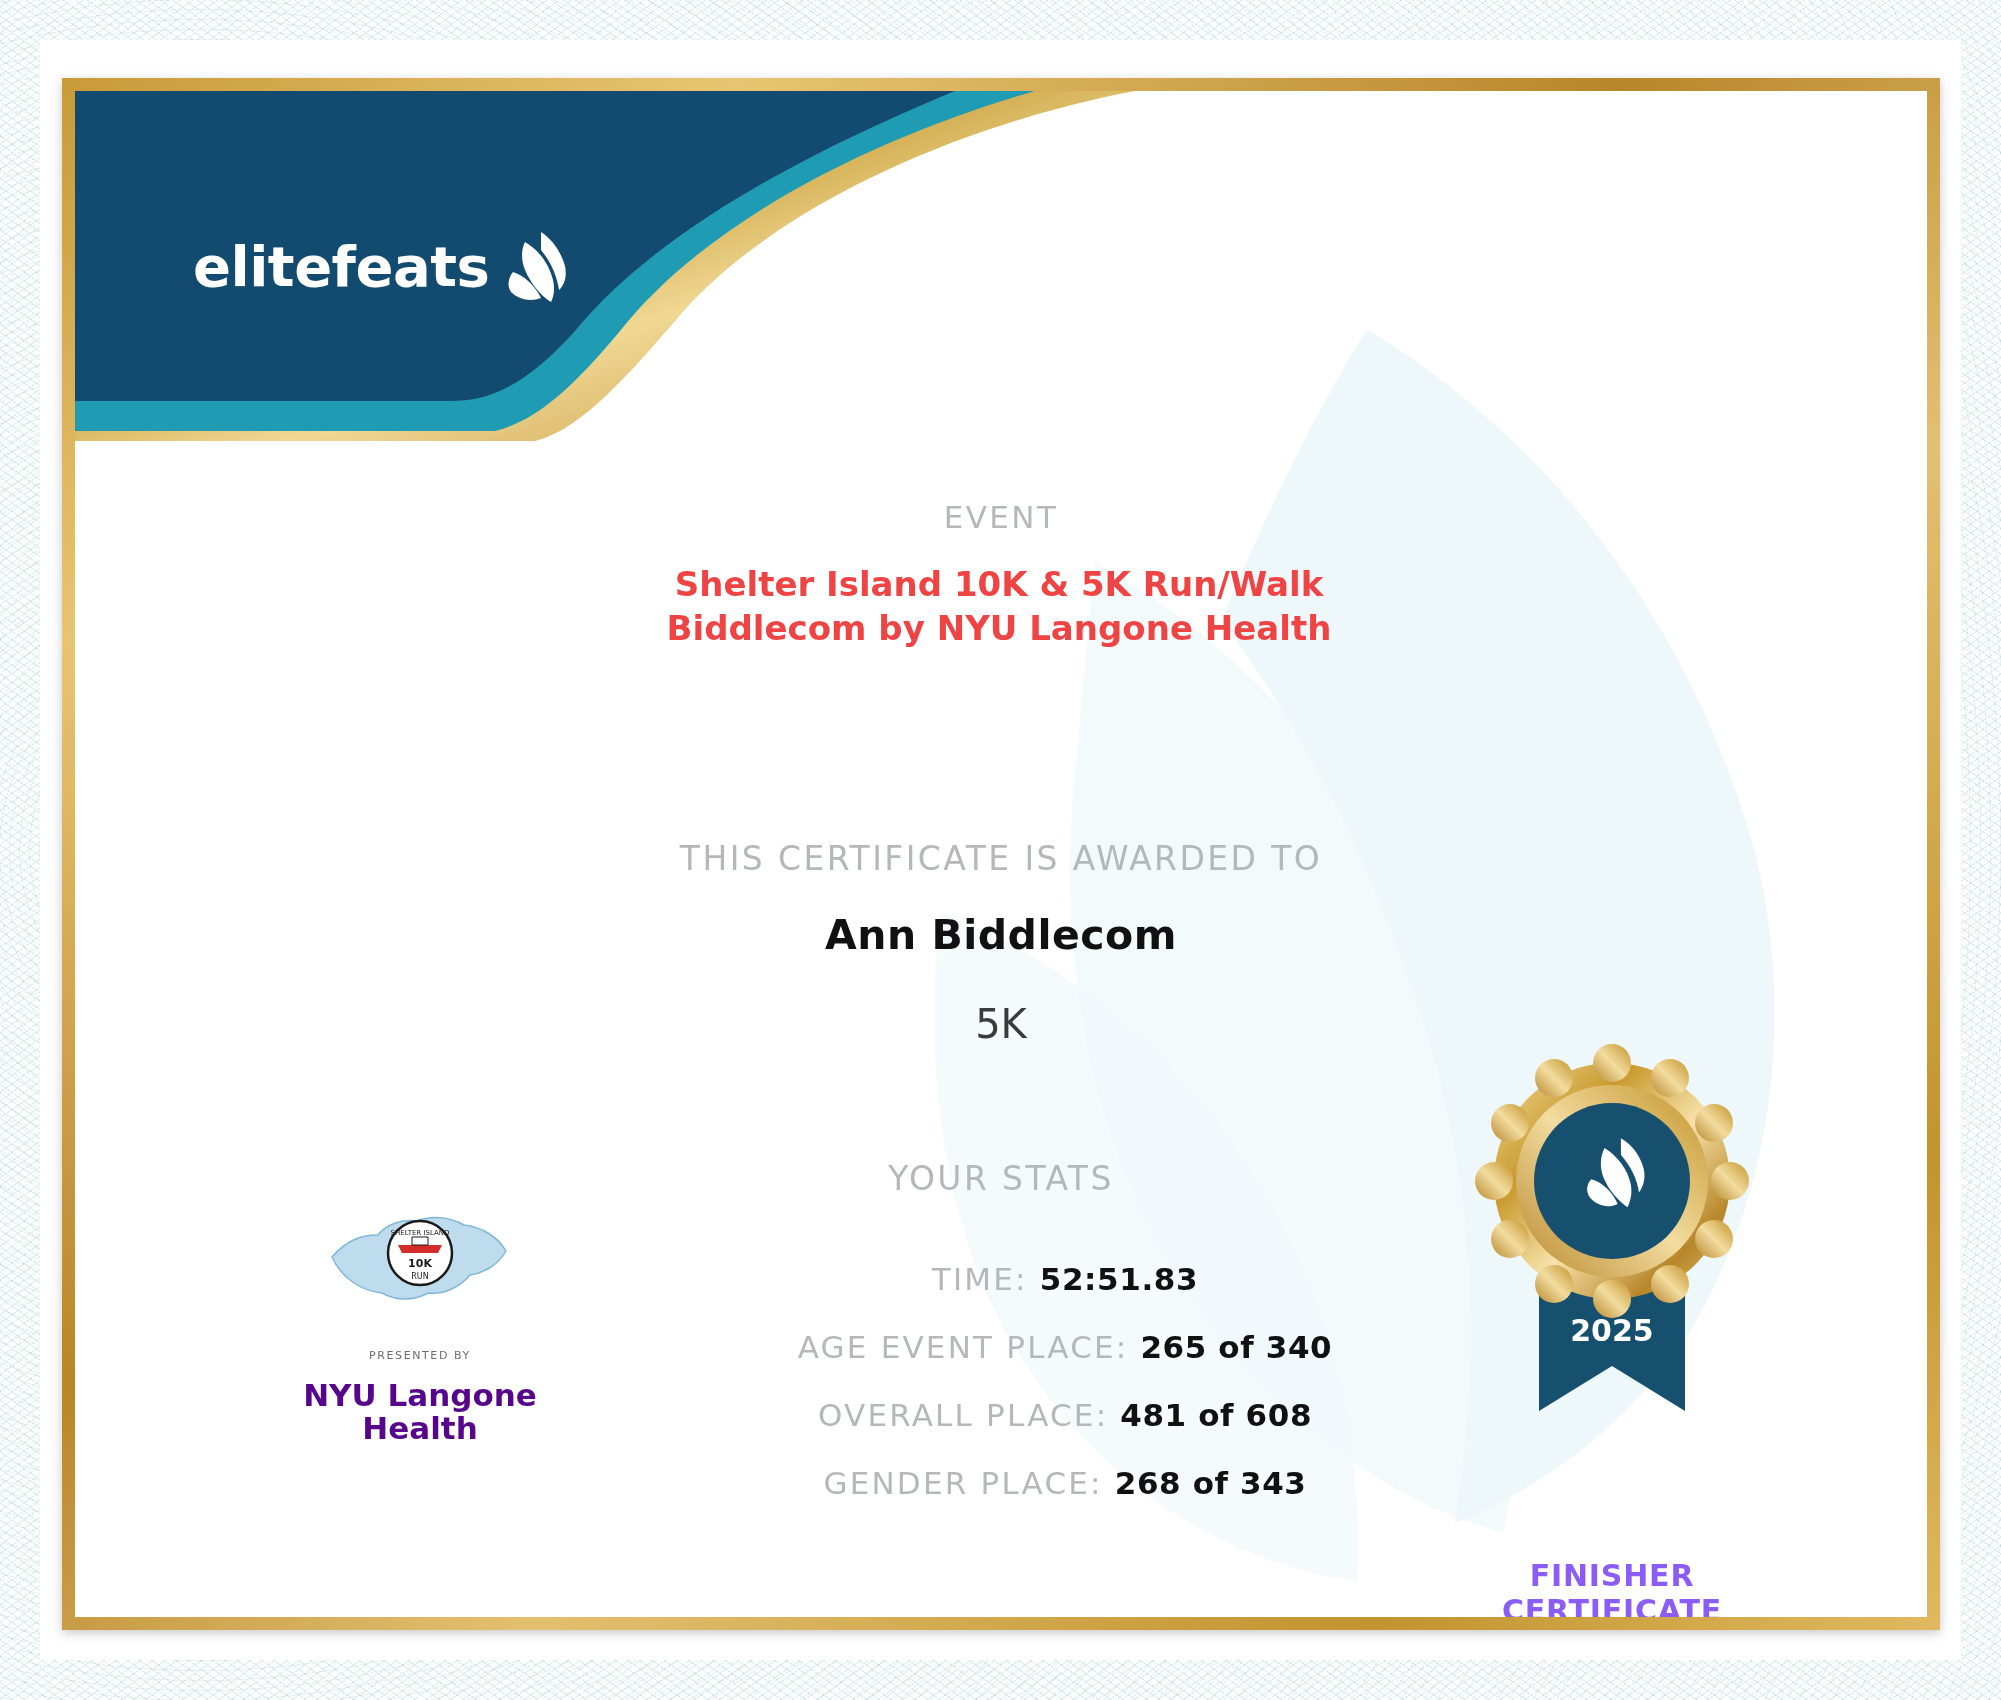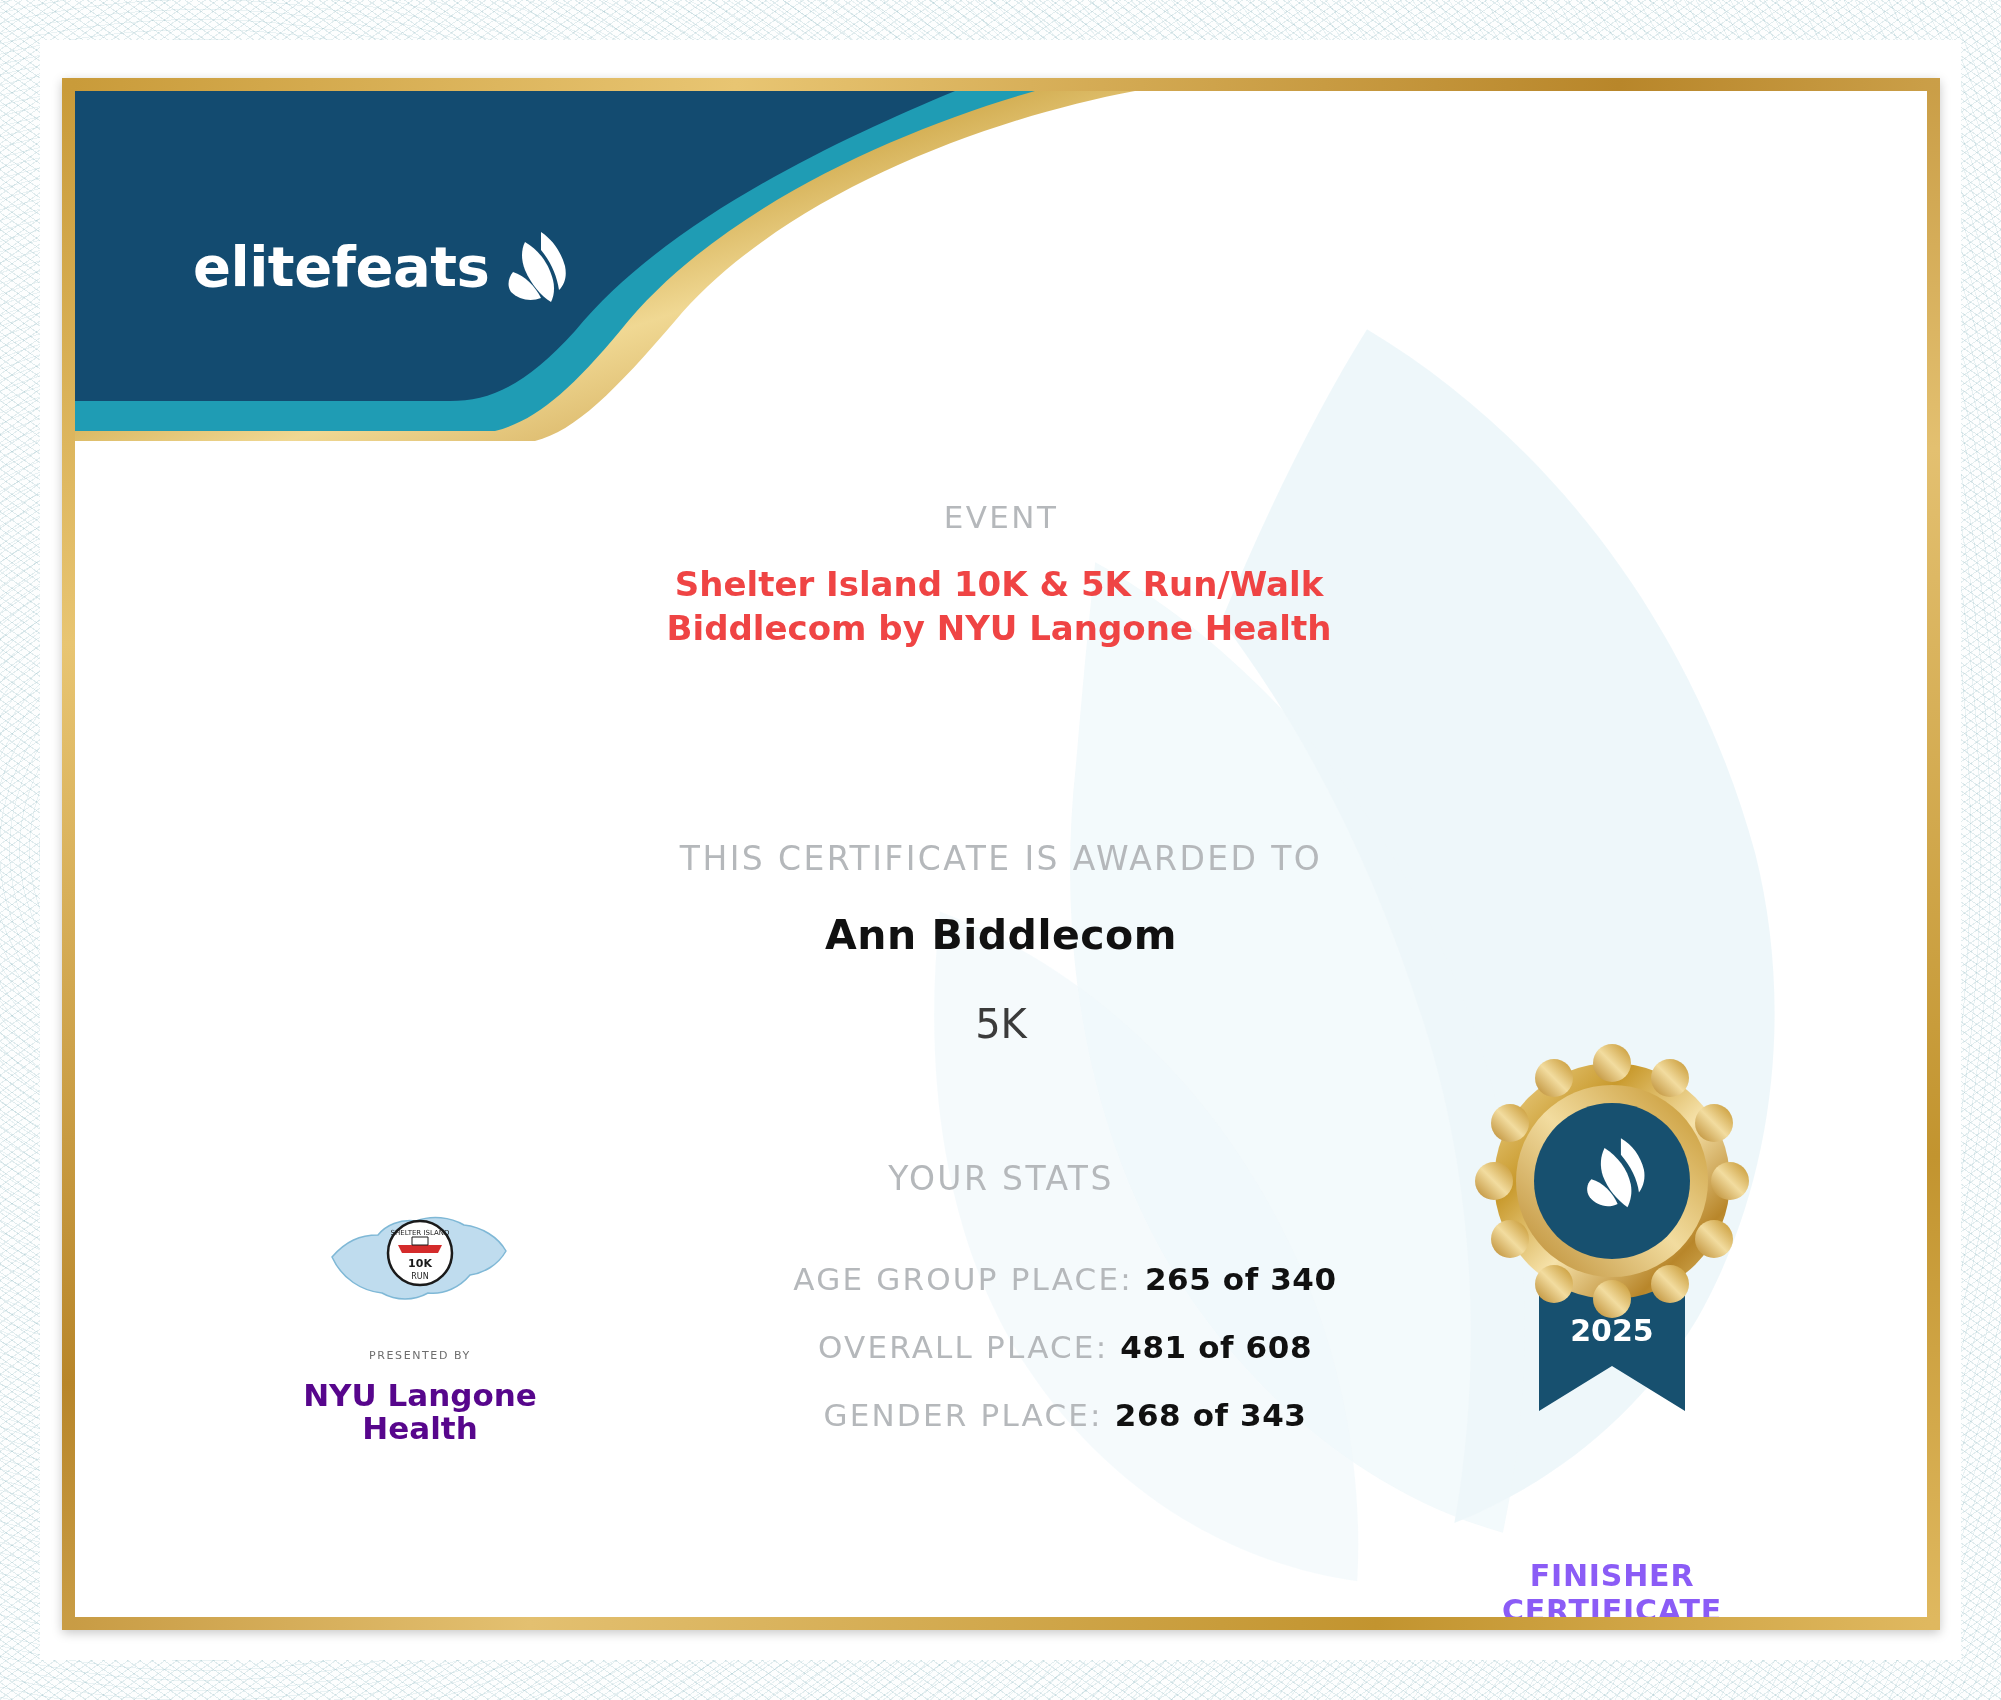--- a/index.html
+++ b/index.html
@@ -282,21 +282,25 @@
       <div>Biddlecom by NYU Langone Health</div>
     </div>
 
     <div class="label awarded-label">THIS CERTIFICATE IS AWARDED TO</div>
     <div class="recipient">Ann Biddlecom</div>
     <div class="distance">5K</div>
 
     <div class="label stats-label">YOUR STATS</div>
     <div class="stats">
       <div class="stat-row">
-        <span class="stat-key">AGE GROUP PLACE:</span>
+        <span class="stat-key">TIME:</span>
+        <span class="stat-val">52:51.83</span>
+      </div>
+      <div class="stat-row">
+        <span class="stat-key">AGE EVENT PLACE:</span>
         <span class="stat-val">265 of 340</span>
       </div>
       <div class="stat-row">
         <span class="stat-key">OVERALL PLACE:</span>
         <span class="stat-val">481 of 608</span>
       </div>
       <div class="stat-row">
         <span class="stat-key">GENDER PLACE:</span>
         <span class="stat-val">268 of 343</span>
       </div>

